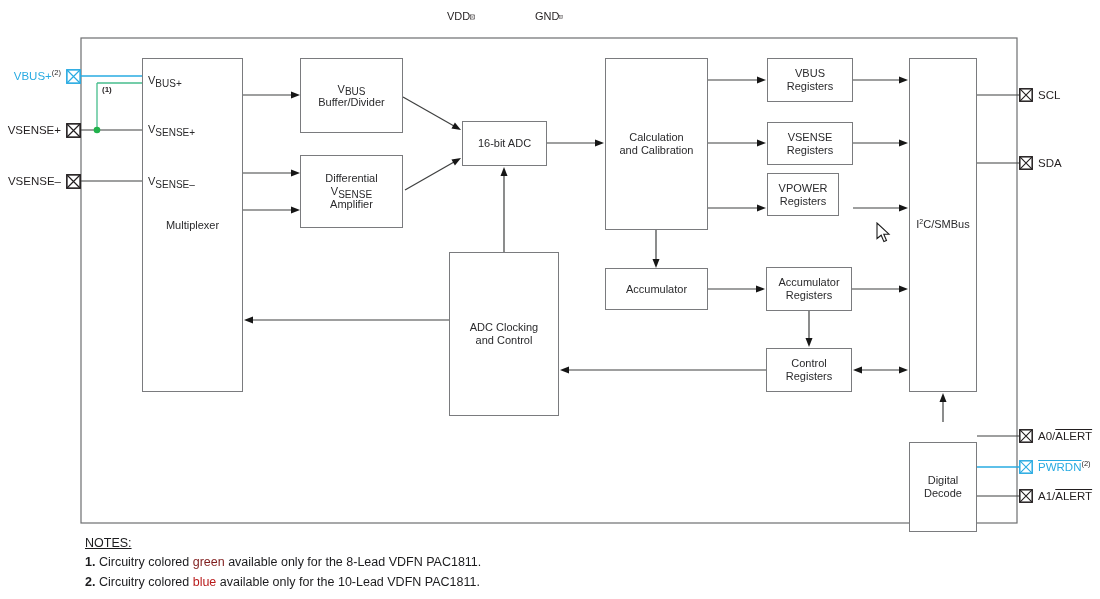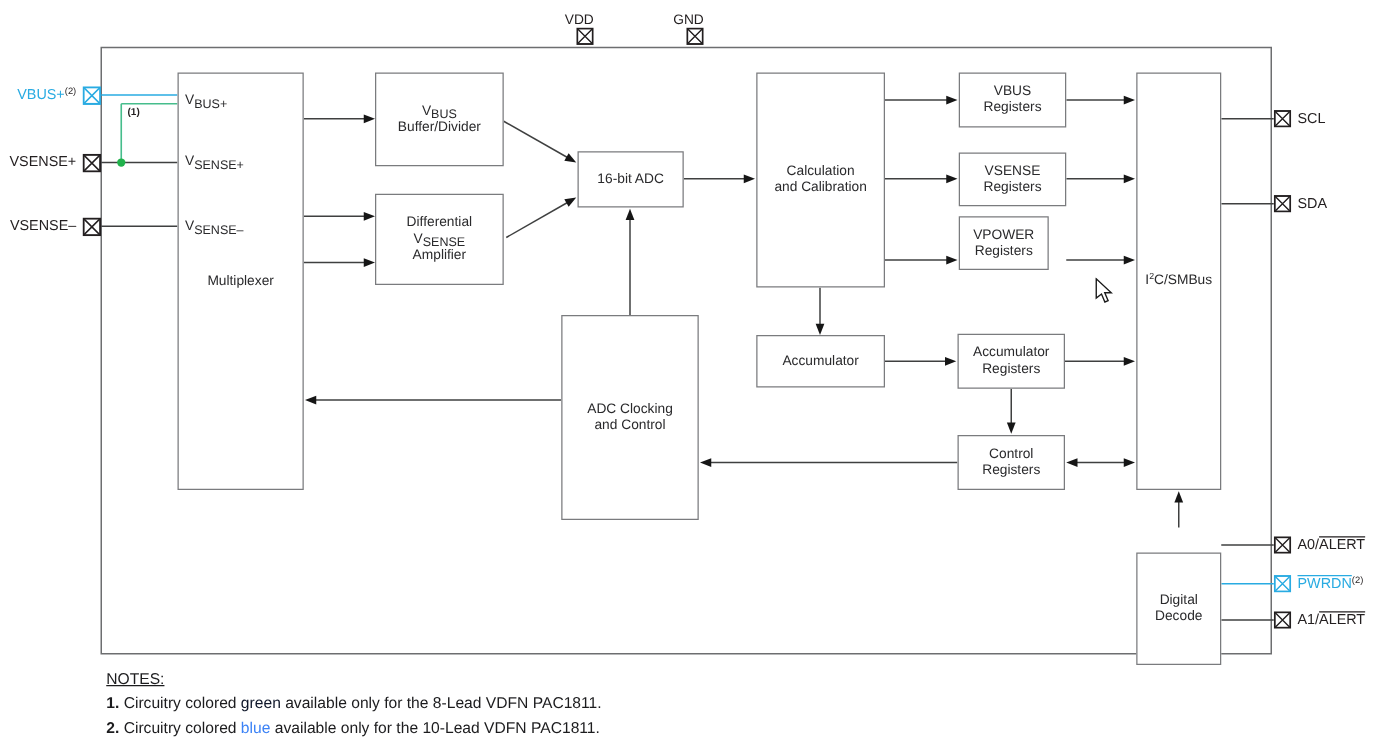--- a/index.html
+++ b/index.html
@@ -7,33 +7,33 @@
          font-family:"Liberation Sans",sans-serif;color:#2a2a2c;overflow:hidden;}
   svg.layer{position:absolute;left:0;top:0;z-index:1;}
   .block{position:absolute;z-index:2;background:#fff;border:1px solid #7a7b7e;
          display:flex;align-items:center;justify-content:center;text-align:center;
          font-size:11px;line-height:13px;color:#2a2a2c;box-sizing:border-box;}
   .sb{font-size:10px;position:relative;top:2.5px;letter-spacing:0;}
   .sp{font-size:7px;position:relative;top:-4px;}
   .pin{position:absolute;z-index:3;display:flex;align-items:center;height:16px;
        font-size:11.5px;white-space:nowrap;color:#231f20;}
   .pin .gap{width:5px;}
-  .pin-top{position:absolute;z-index:3;display:flex;flex-direction:column;align-items:flex-end;
+  .pin-top{position:absolute;z-index:3;display:flex;flex-direction:row;align-items:flex-start;
        font-size:11px;color:#231f20;}
   .pin-sup{font-size:7.5px;position:relative;top:-4px;color:#231f20;}
   .ovl{text-decoration:overline;}
   .blue{color:#29abe2;}
   .muxlab{position:absolute;left:5px;font-size:11px;white-space:nowrap;}
   .annot{position:absolute;z-index:3;font-size:8px;font-weight:bold;color:#231f20;}
   #notes{position:absolute;left:85px;top:536px;z-index:3;font-size:12.5px;color:#1c1c1e;}
   #notes .hd{font-weight:normal;text-decoration:underline;margin-bottom:5px;}
   .note-line{white-space:pre;margin-bottom:6px;line-height:14px;}
   .note-line b{font-weight:bold;}
-  .w-green{color:#0f172a;}
-  .w-blue{color:#3b82f6;}
+  .w-green{color:#7f1d1d;}
+  .w-blue{color:#b91c1c;}
   .cursor{position:absolute;z-index:10;}
 </style>
 </head>
 <body>
 
 <div id="scene">
 
   <svg class="layer" width="1100" height="599">
 
     <rect x="81" y="38" width="936" height="485" fill="none" stroke="#6d6e70" stroke-width="1.2"></rect>

